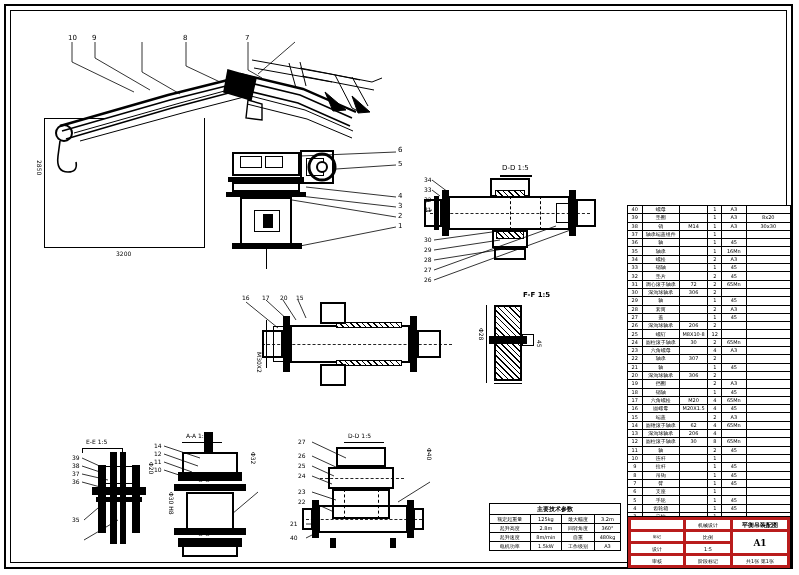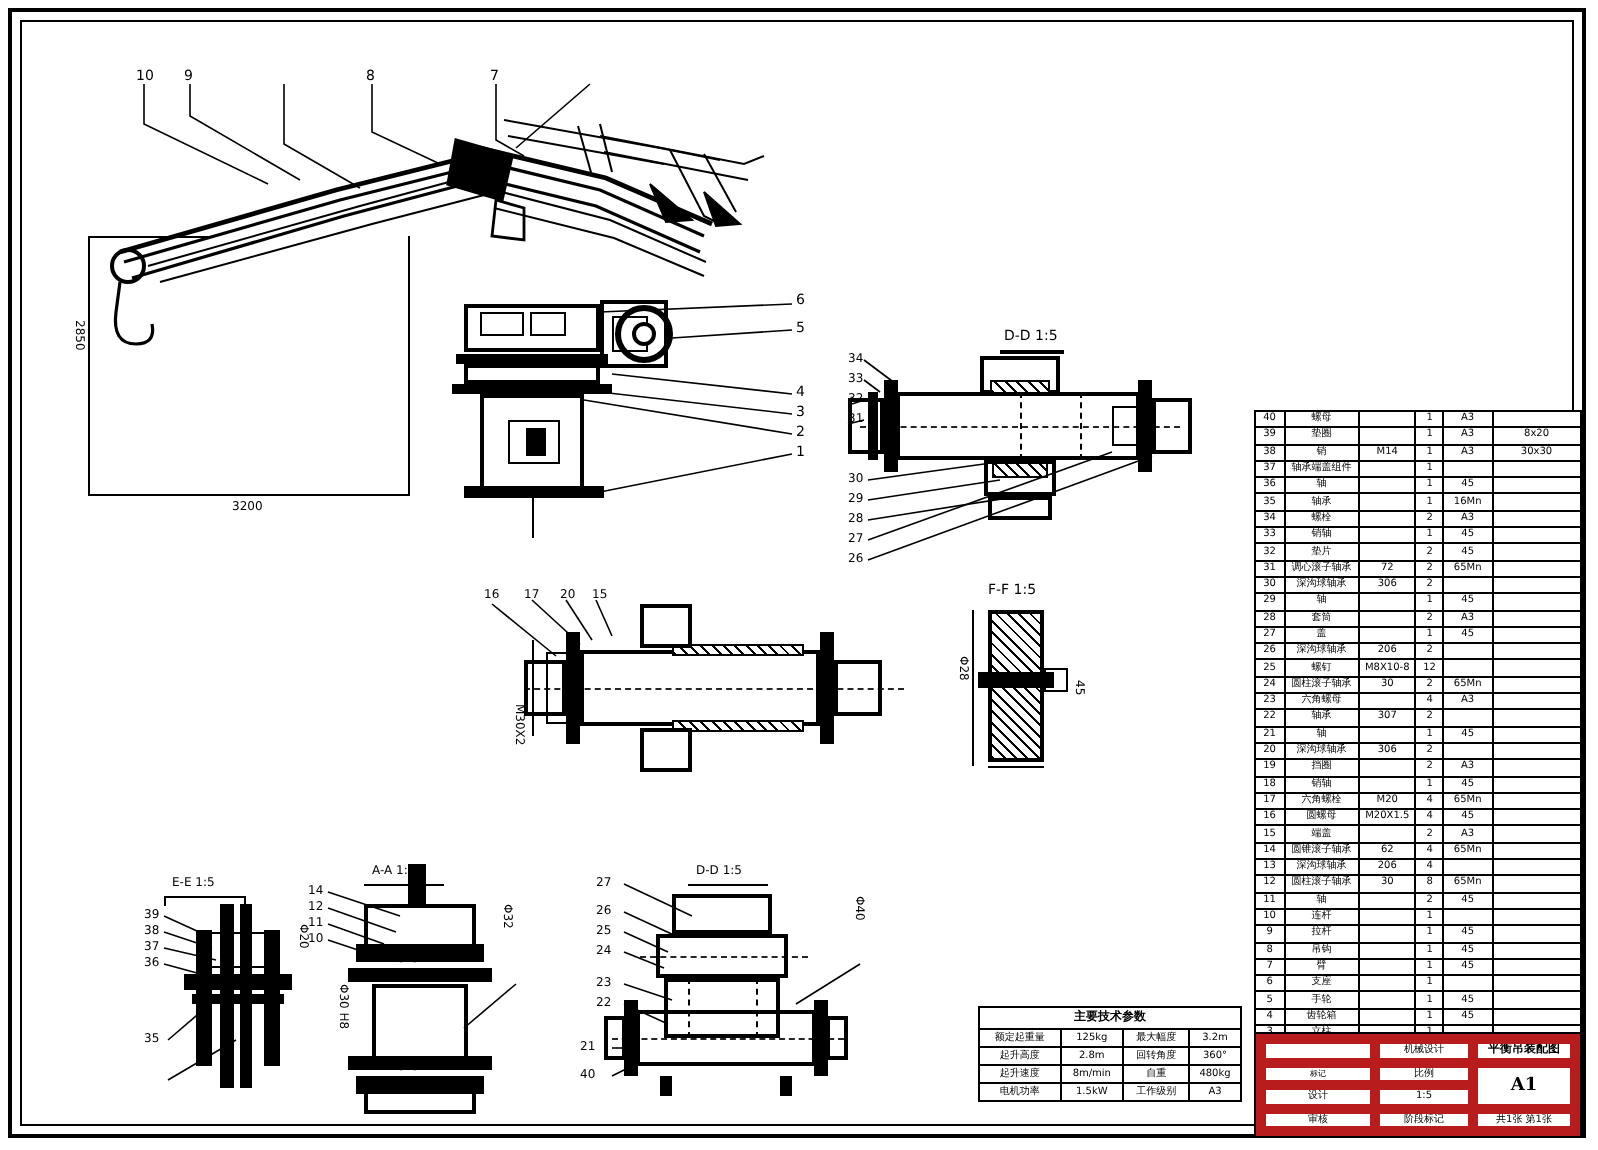--- a/index.html
+++ b/index.html
@@ -52,21 +52,21 @@
   #parts-table td.c2{width:28px;}
   #parts-table td.c3{width:13px;}
   #parts-table td.c4{width:24px;}
   #parts-table td.c5{width:45px;}
   #parts-table tr.hdr td{font-weight:bold;}
 
   
   #title-block{position:absolute;left:627px;top:516px;width:164px;height:53px;
      border:1px solid #000;box-sizing:border-box;z-index:25;background:#fff;}
   #title-block table{border-collapse:collapse;width:100%;height:100%;font-size:5px;}
-  #title-block td{border:5px solid #b91c1c;text-align:center;padding:0;color:#000;
+  #title-block td{border:3px solid #b91c1c;text-align:center;padding:0;color:#000;
       line-height:6px;overflow:hidden;}
   .tb-name{font-size:6px;font-weight:bold;}
   .tb-num{font-size:9px;font-weight:bold;font-family:"DejaVu Serif","Liberation Serif",serif;}
 
   
   #tech-table{position:absolute;left:489px;top:503px;width:132px;
      border-collapse:collapse;font-size:5px;z-index:25;background:#fff;}
   #tech-table td{border:1px solid #000;height:8px;padding:0;text-align:center;
      color:#000;line-height:8px;}
   #tech-table td.tt-title{font-size:6px;font-weight:bold;height:10px;}
@@ -252,21 +252,21 @@
     </svg>
     <div class="lbl" style="left:242px;top:294px;">16</div>
     <div class="lbl" style="left:262px;top:294px;">17</div>
     <div class="lbl" style="left:280px;top:294px;">20</div>
     <div class="lbl" style="left:296px;top:294px;">15</div>
     <div class="lbl vtx" style="left:256px;top:352px;">M30X2</div>
     <div class="ln vln" style="left:266px;top:320px;width:1px;height:48px;"></div>
   </div>
 
   <div>
-    <div class="lbl7" style="left:494px;top:291px;">F-F 1:5</div>
+    <div class="lbl7" style="left:523px;top:291px;font-weight:bold;">F-F 1:5</div>
     <div class="hatch" style="left:494px;top:305px;width:28px;height:76px;border-width:2px;"></div>
     <div class="fill" style="left:489px;top:336px;width:38px;height:8px;"></div>
     <div class="box" style="left:522px;top:334px;width:12px;height:12px;"></div>
     <div class="ln vln" style="left:486px;top:305px;width:1px;height:78px;"></div>
     <div class="ln hln" style="left:494px;top:383px;width:28px;height:1px;"></div>
     <div class="lbl vtx" style="left:478px;top:328px;">Φ28</div>
     <div class="lbl vtx" style="left:536px;top:340px;">45</div>
   </div>
 
   <div>

